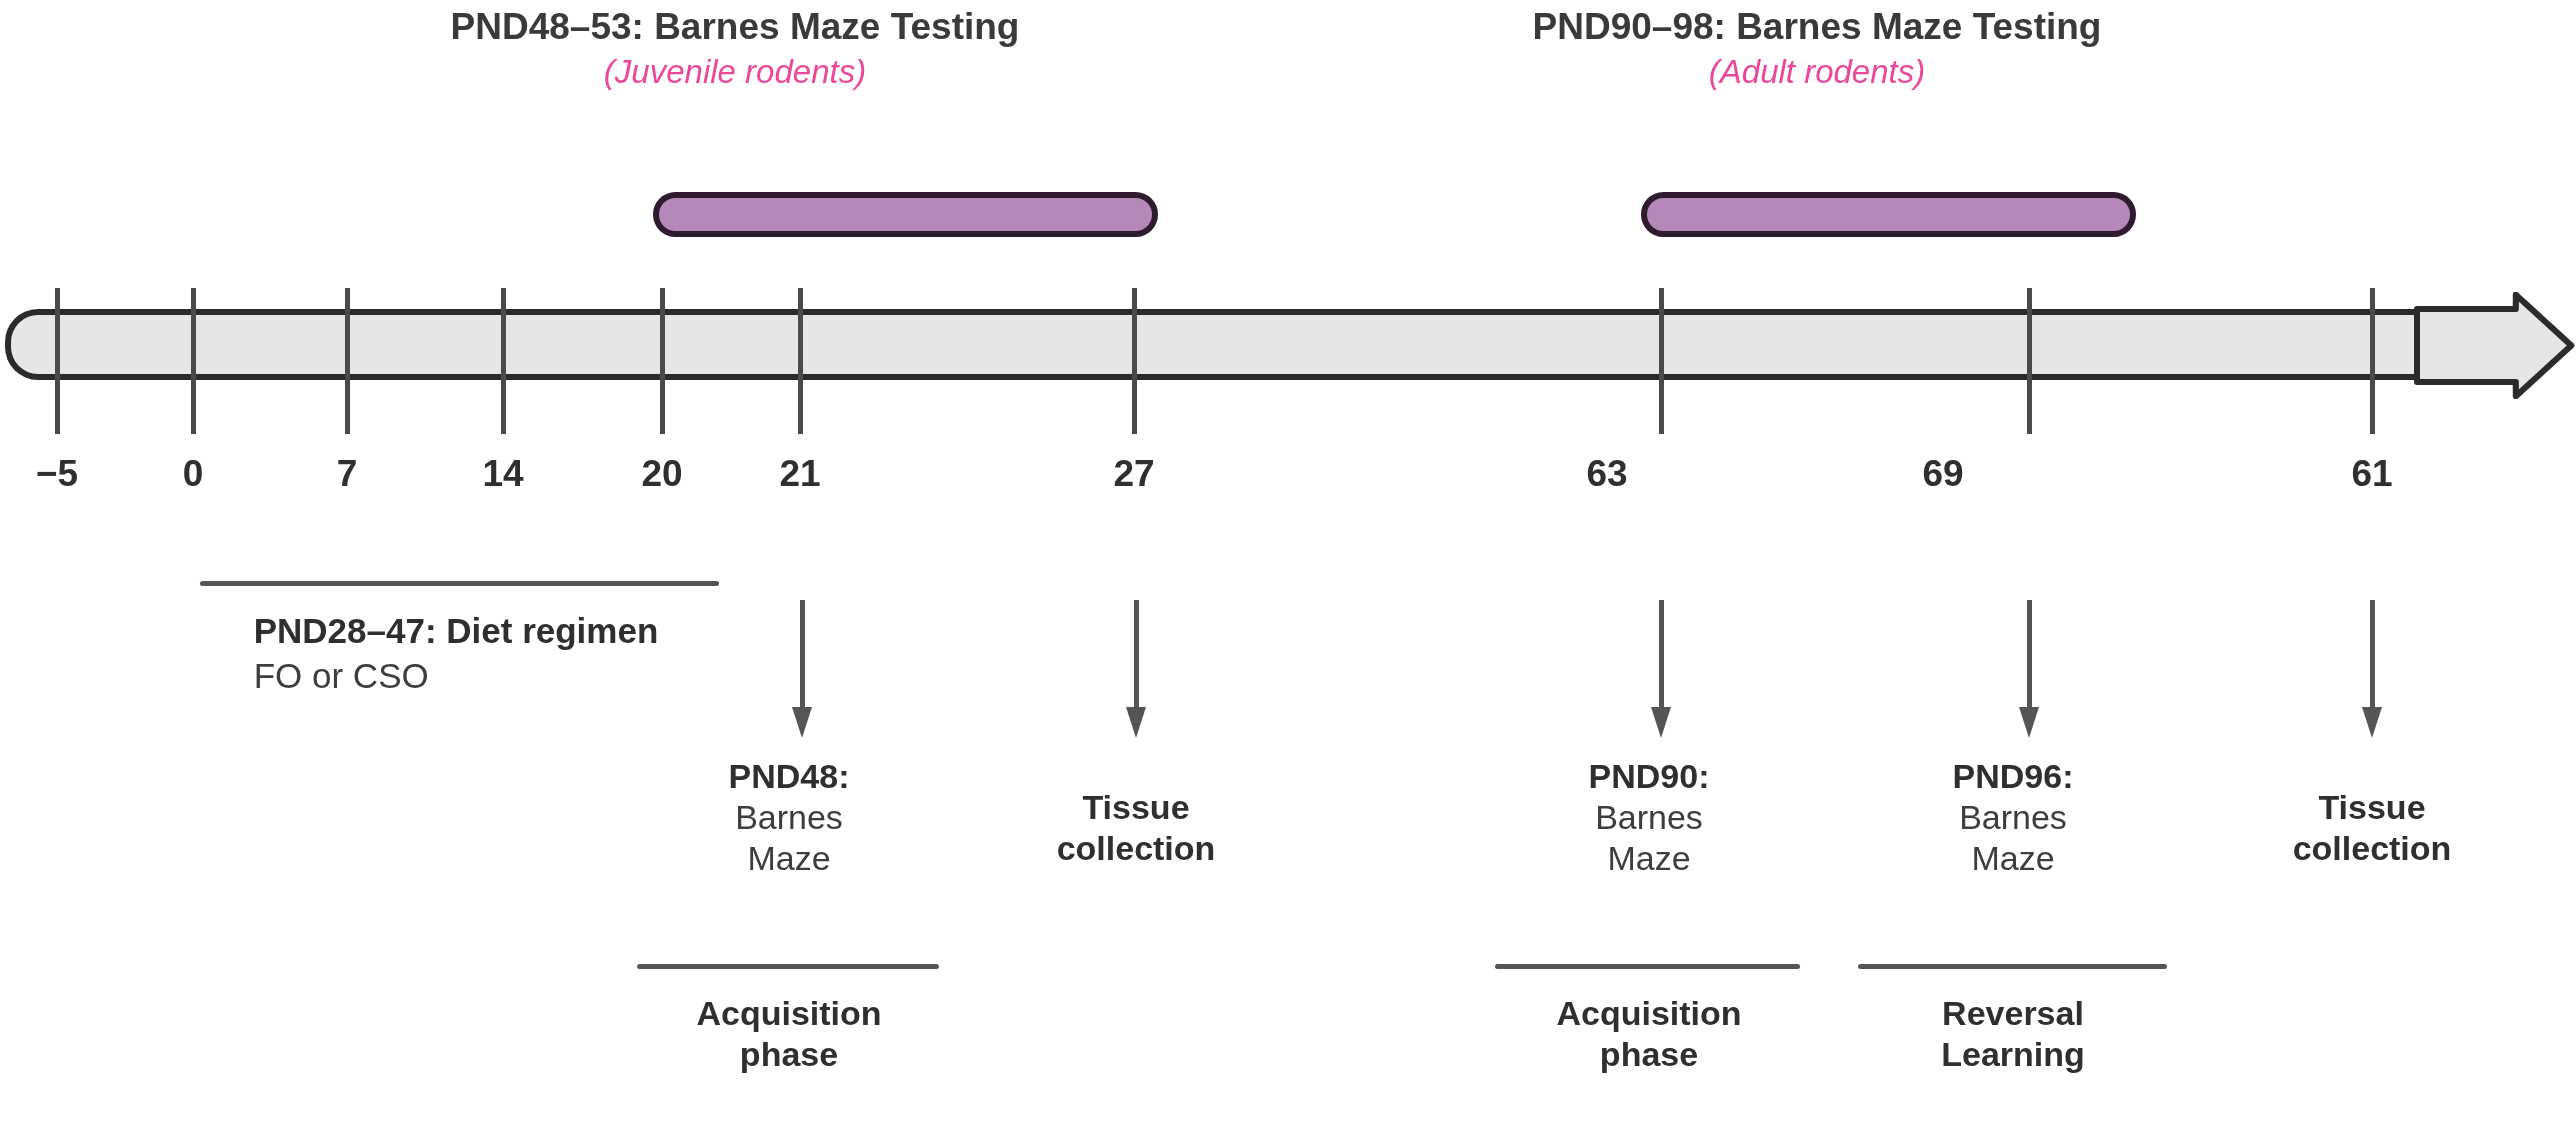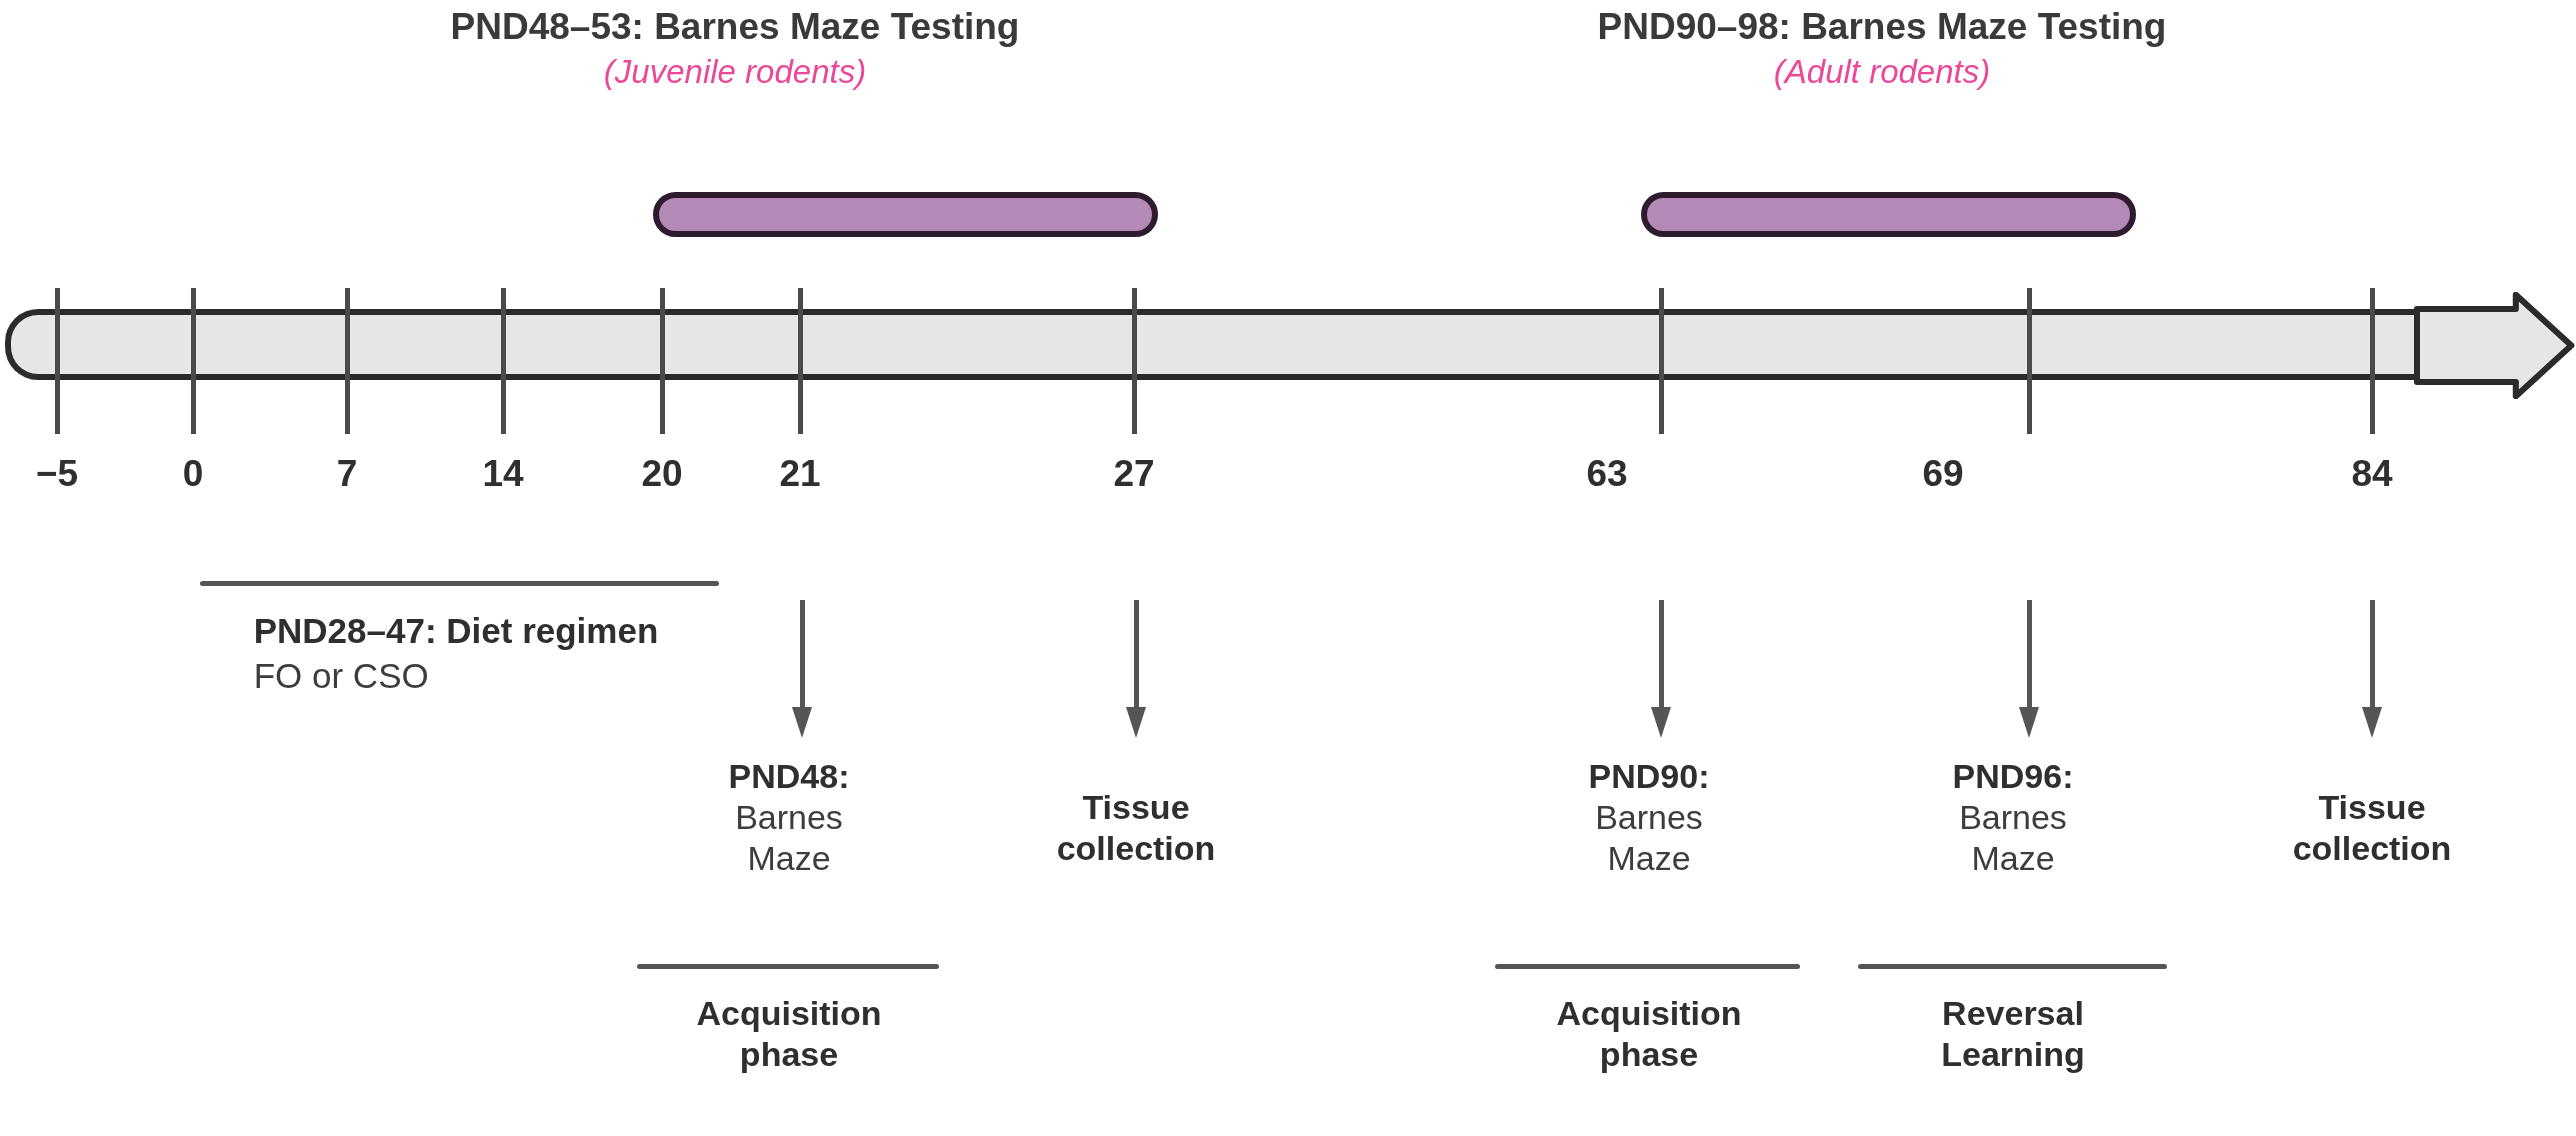--- a/index.html
+++ b/index.html
@@ -152,21 +152,21 @@
 </head>
 <body>
 
 <div id="canvas">
 
   <div class="top-header" style="left:735px; top:5.4px; transform:translateX(-50%);">
     <div class="th-main">PND48–53: Barnes Maze Testing</div>
     <div class="th-sub">(Juvenile rodents)</div>
   </div>
 
-  <div class="top-header" style="left:1882px; top:5.4px; transform:translateX(-50%);">
+  <div class="top-header" style="left:1817px; top:5.4px; transform:translateX(-50%);">
     <div class="th-main">PND90–98: Barnes Maze Testing</div>
     <div class="th-sub">(Adult rodents)</div>
   </div>
 
   <div class="phase-bar" style="left:653px; top:192px; width:505px;"></div>
   <div class="phase-bar" style="left:1641px; top:192px; width:495px;"></div>
 
   <div class="axis-body" style="left:5.4px; top:309px; width:2441px; height:71px;"></div>
 
   <svg style="position:absolute; left:2414px; top:292px;" width="163" height="107" viewBox="0 0 240 158">
@@ -186,21 +186,21 @@
 
   <div class="tick-label" style="left:57px;  top:453px;">−5</div>
   <div class="tick-label" style="left:193px; top:453px;">0</div>
   <div class="tick-label" style="left:347px; top:453px;">7</div>
   <div class="tick-label" style="left:503px; top:453px;">14</div>
   <div class="tick-label" style="left:662px; top:453px;">20</div>
   <div class="tick-label" style="left:800px;top:453px;">21</div>
   <div class="tick-label" style="left:1134px;top:453px;">27</div>
   <div class="tick-label" style="left:1607px;top:453px;">63</div>
   <div class="tick-label" style="left:1943px;top:453px;">69</div>
-  <div class="tick-label" style="left:2372px;top:453px;">84</div>
+  <div class="tick-label" style="left:2372px;top:453px;">61</div>
 
   <div class="hrule" style="left:200px; top:581px; width:519px;"></div>
   <div class="diet-block" style="left:456px; top:610px;">
     <div class="d-bold">PND28–47: Diet regimen</div>
     <div class="d-reg">FO or CSO</div>
   </div>
 
   <div class="down-arrow" style="left:792px; top:600px; height:139px;">
     <div class="shaft" style="height:108px;"></div>
     <div class="head" style="top:107px;"></div>

